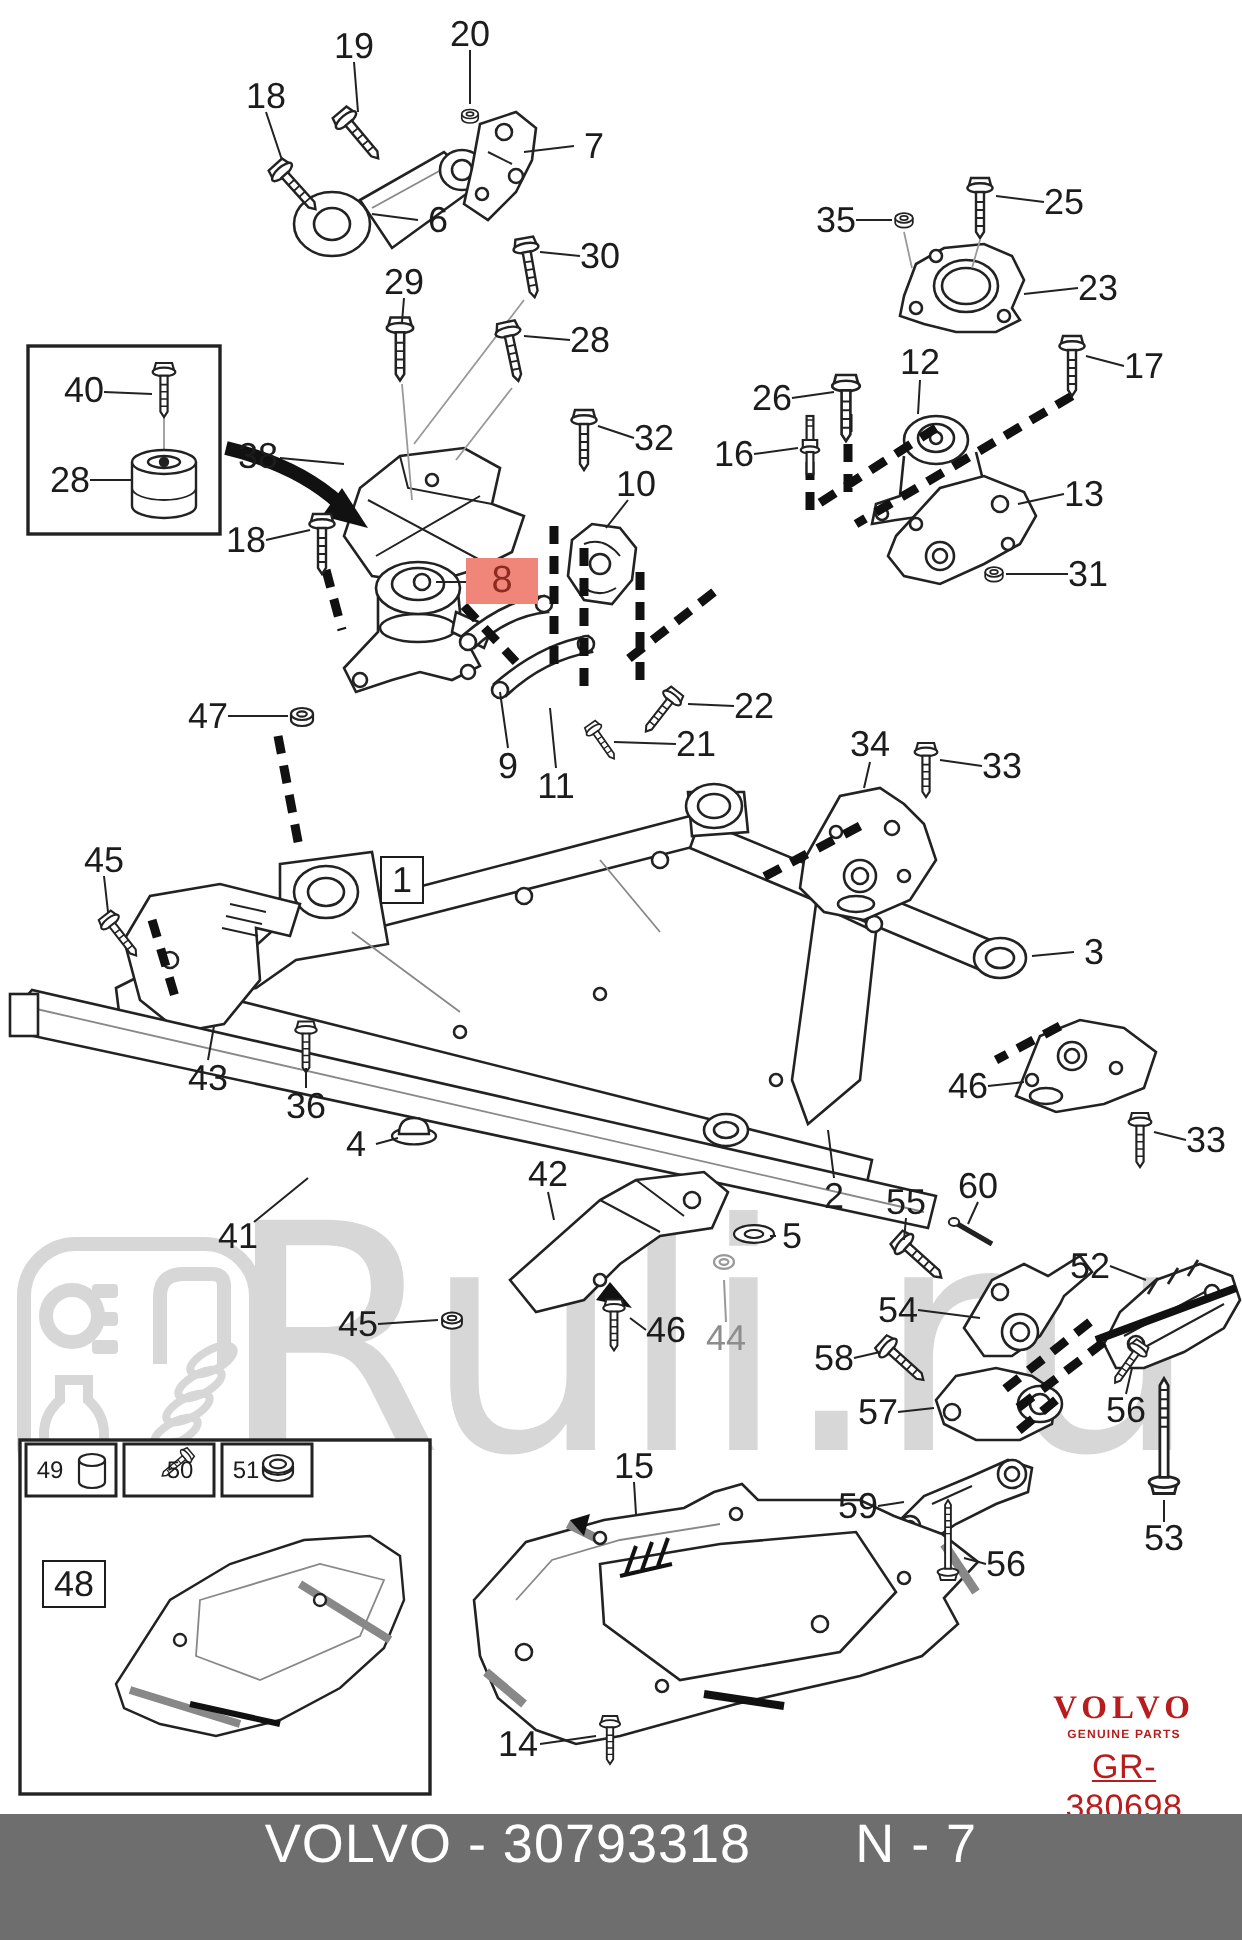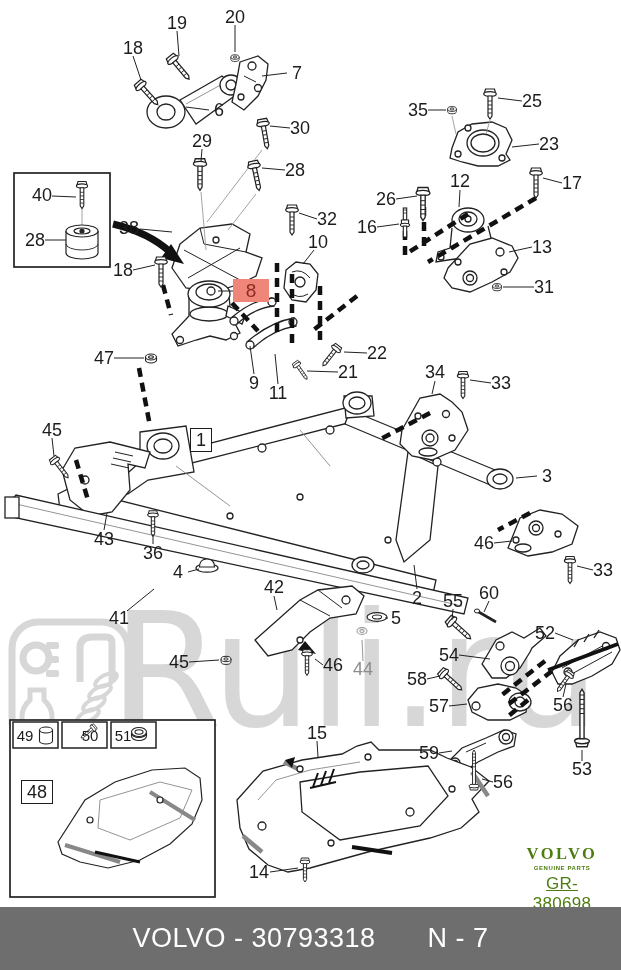--- a/index.html
+++ b/index.html
@@ -9,31 +9,31 @@
   #wm{position:absolute;inset:0;z-index:1;}
   #wm-text{position:absolute;left:112px;top:592px;font-size:158px;line-height:1;
            color:#d7d7d7;letter-spacing:-3px;white-space:nowrap;
            font-family:"DejaVu Sans",sans-serif;}
   
   #art{position:absolute;inset:0;z-index:2;}
   
   #labels{position:absolute;inset:0;z-index:3;}
   .co{position:absolute;transform:translate(-50%,-50%);font-size:18px;line-height:1;
       color:#1c1c1c;white-space:nowrap;}
-  .co.sm{font-size:15px;}
+  .co.sm{font-size:12px;}
   .co.gray{color:#8d8d8d;}
   .co.boxed{border:1.7px solid #1c1c1c;background:#fff;padding:2px 5px;transform:none;}
   .hl{position:absolute;display:flex;align-items:center;justify-content:center;
       font-size:19px;background:#f0857a;color:#8c2b22;}
   
   #footer{position:absolute;left:0;right:0;bottom:0;height:63px;background:#6e6e6e;z-index:4;
-          display:flex;align-items:center;justify-content:center;gap:52px;color:#fff;
+          display:flex;align-items:flex-start;justify-content:center;gap:52px;color:#fff;
           font-size:27px;letter-spacing:.5px;}
   
-  #brand{position:absolute;left:518px;top:844px;width:88px;text-align:center;z-index:3;color:#4d7c0f;}
+  #brand{position:absolute;left:518px;top:844px;width:88px;text-align:center;z-index:3;color:#b91c1c;}
   #brand .v{font-family:"Liberation Serif",serif;font-weight:bold;font-size:16.5px;letter-spacing:2.5px;}
   #brand .g{font-size:6px;font-weight:bold;letter-spacing:.6px;margin-top:1px;}
   #brand .r{font-size:17px;margin-top:3px;letter-spacing:.3px;text-decoration:underline;}
 </style>
 </head>
 <body>
 
 <div id="stage">
 
   <div id="wm">

